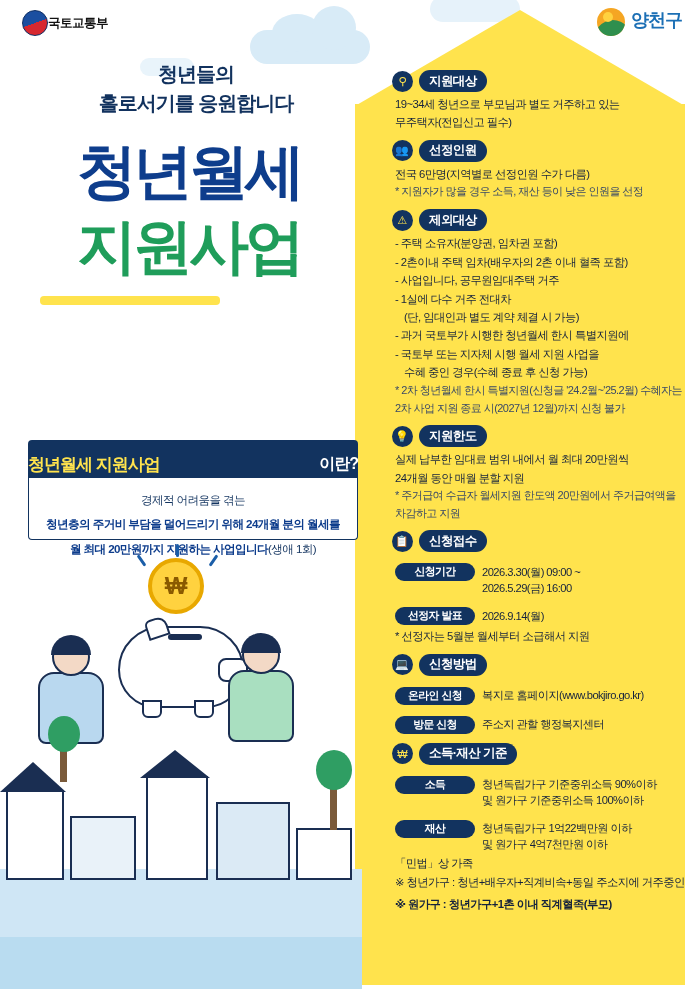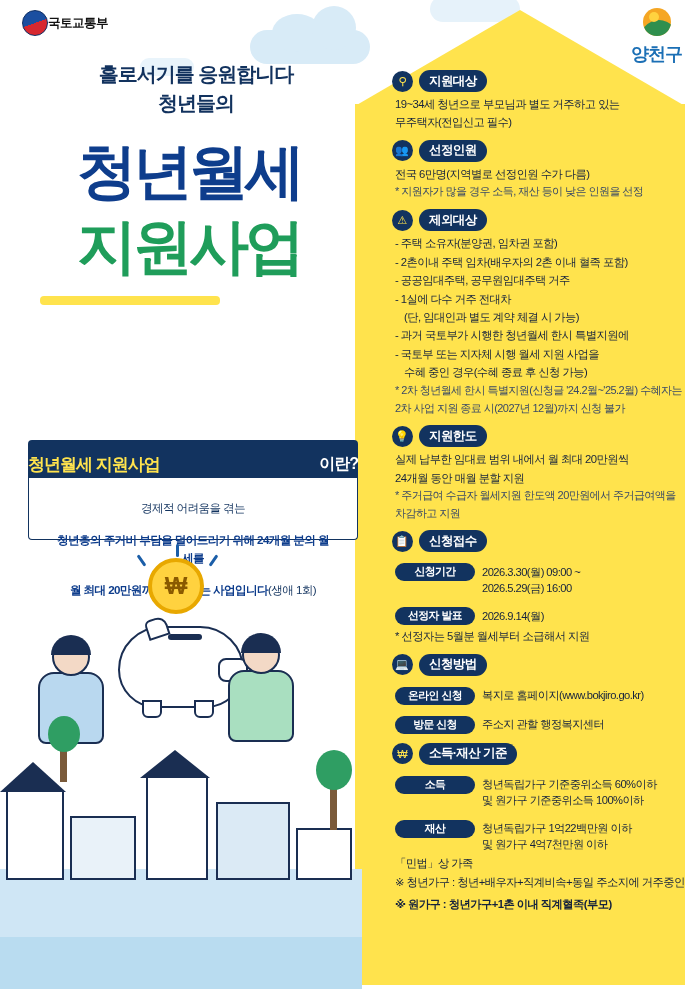--- a/index.html
+++ b/index.html
@@ -43,21 +43,21 @@
 
   
   .hdr{position:absolute;left:0;top:0;width:700px;height:56px;}
   .logo-left{position:absolute;left:22px;top:10px;display:flex;align-items:center;gap:0;}
   .taegeuk{width:26px;height:26px;border-radius:50%;
      background:linear-gradient(160deg,#1b4fa0 0 50%,#d7282f 50% 100%);
      position:relative;border:1px solid #0d2d63;box-sizing:border-box;}
   .taegeuk:after{content:"";position:absolute;left:5px;top:5px;width:16px;height:16px;border-radius:50%;
      background:linear-gradient(160deg,#d7282f 0 50%,#1b4fa0 50% 100%);opacity:.0;}
   .logo-left .txt{font-size:12.5px;color:#111;font-weight:700;letter-spacing:-.5px;}
-  .logo-right{position:absolute;right:18px;top:8px;display:flex;align-items:center;gap:6px;flex-direction:column;}
+  .logo-right{position:absolute;right:18px;top:8px;display:flex;align-items:flex-start;gap:6px;}
   .yc-mark{width:28px;height:28px;border-radius:50%;background:#f5a623;position:relative;overflow:hidden;}
   .yc-mark:before{content:"";position:absolute;left:-4px;bottom:-6px;width:40px;height:22px;background:#2f8f4e;border-radius:50% 50% 0 0/100% 100% 0 0;}
   .yc-mark:after{content:"";position:absolute;left:6px;top:4px;width:10px;height:10px;border-radius:50%;background:#ffd23f;}
   .logo-right .txt{font-size:18px;color:#1b6fb5;font-weight:700;letter-spacing:-1px;}
 
   
   .lead{
     position:absolute;left:36px;top:60px;width:320px;text-align:center;
     font-size:20px;font-weight:700;color:#12325e;line-height:1.45;letter-spacing:-1px;
   }
@@ -79,21 +79,21 @@
     position:absolute;left:28px;top:440px;width:330px;height:48px;background:#12335f;
     border-radius:4px;display:flex;align-items:center;justify-content:space-between;
   }
   .def-bar .b1{color:#ffe34d;font-size:17px;font-weight:800;letter-spacing:-1px;}
   .def-bar .b2{color:#ffffff;font-size:16px;font-weight:700;letter-spacing:-1px;}
   .def-box{
     position:absolute;left:28px;top:478px;width:330px;height:62px;
     border:1.4px solid #12335f;border-top:none;border-radius:0 0 4px 4px;background:#fff;
     padding:6px 8px;box-sizing:border-box;text-align:center;
   }
-  .def-box p{margin:15px;font-size:11.6px;line-height:1.5;color:#12335f;letter-spacing:-.6px;}
+  .def-box p{margin:7px;font-size:11.6px;line-height:1.5;color:#12335f;letter-spacing:-.6px;}
   .def-box .em{color:#0e3d8c;font-weight:800;}
 
   
   .illus{position:absolute;left:0;top:540px;width:362px;height:449px;}
   .ground{position:absolute;left:0;bottom:0;width:362px;height:120px;background:#cfe6f5;}
   .ground2{position:absolute;left:0;bottom:0;width:362px;height:52px;background:#b9dcf0;}
   .coin{position:absolute;left:148px;top:18px;width:56px;height:56px;border-radius:50%;
      background:#ffd23f;border:4px solid #e8a800;box-sizing:border-box;
      display:flex;align-items:center;justify-content:center;color:#8a5a00;font-weight:800;font-size:24px;}
   .spark{position:absolute;background:#1b5ea8;width:3px;height:13px;border-radius:2px;}
@@ -160,22 +160,22 @@
       <span class="taegeuk"></span>
       <span class="txt">국토교통부</span>
     </div>
     <div class="logo-right">
       <span class="yc-mark"></span>
       <span class="txt">양천구</span>
     </div>
   </div>
 
   <div class="lead">
+    <div>청년들의</div>
     <div>홀로서기를 응원합니다</div>
-    <div>청년들의</div>
   </div>
   <div class="title-blue">청년월세</div>
   <div class="title-green">지원사업</div>
   <div class="title-underline"></div>
 
   <div class="def-bar">
     <span class="b1">청년월세 지원사업</span>
     <span class="b2">이란?</span>
   </div>
   <div class="def-box">
@@ -253,21 +253,21 @@
     </div>
 
     <div class="sec">
       <div class="sec-head">
         <span class="sec-ico">⚠</span>
         <span class="sec-title">제외대상</span>
       </div>
       <div class="sec-body">
         <p class="dash">- 주택 소유자(분양권, 임차권 포함)</p>
         <p class="dash">- 2촌이내 주택 임차(배우자의 2촌 이내 혈족 포함)</p>
-        <p class="dash">- 공공임대주택, 공무원임대주택 거주</p>
+        <p class="dash">- 사업입니다, 공무원임대주택 거주</p>
         <p class="dash">- 1실에 다수 거주 전대차</p>
         <p class="ind">(단, 임대인과 별도 계약 체결 시 가능)</p>
         <p class="dash">- 과거 국토부가 시행한 청년월세 한시 특별지원에</p>
         <p class="dash">- 국토부 또는 지자체 시행 월세 지원 사업을</p>
         <p class="ind">수혜 중인 경우(수혜 종료 후 신청 가능)</p>
         <p class="small">* 2차 청년월세 한시 특별지원(신청글 '24.2월~'25.2월) 수혜자는</p>
         <p class="small">2차 사업 지원 종료 시(2027년 12월)까지 신청 불가</p>
       </div>
     </div>
 
@@ -324,21 +324,21 @@
 
     <div class="sec">
       <div class="sec-head">
         <span class="sec-ico">₩</span>
         <span class="sec-title">소득·재산 기준</span>
       </div>
       <div class="sec-body">
         <div class="row">
           <span class="chip w">소득</span>
           <span class="val">
-            <span class="l2">청년독립가구 기준중위소득 60%이하</span>
+            <span class="l2">청년독립가구 기준중위소득 90%이하</span>
             <span class="l2">및 원가구 기준중위소득 100%이하</span>
           </span>
         </div>
         <div class="row">
           <span class="chip w">재산</span>
           <span class="val">
             <span class="l2">청년독립가구 1억22백만원 이하</span>
             <span class="l2">및 원가구 4억7천만원 이하</span>
           </span>
         </div>

